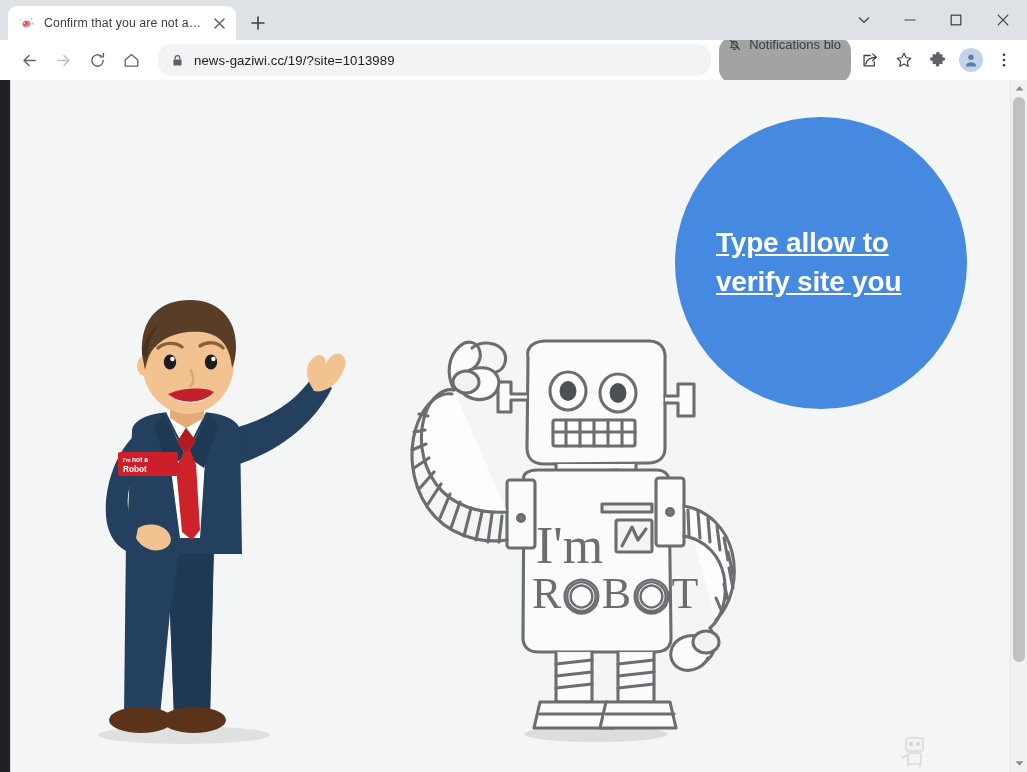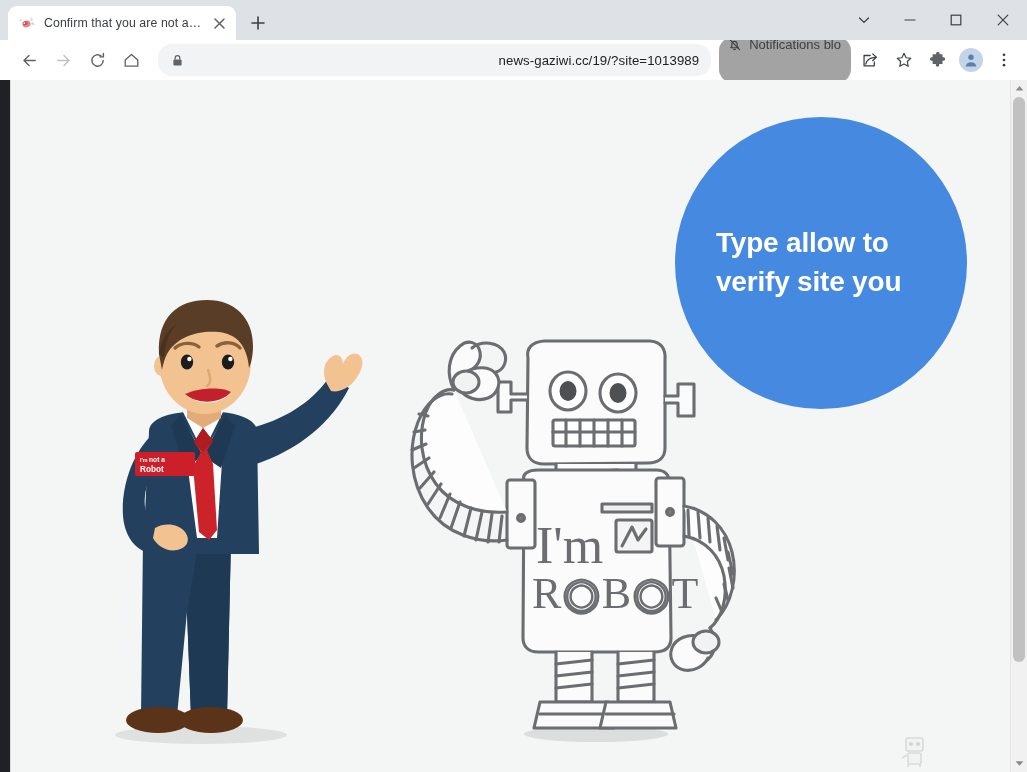--- a/index.html
+++ b/index.html
@@ -109,21 +109,20 @@
     flex: 1 1 auto;
     height: 32px;
     background: #f1f3f4;
     border-radius: 14px;
     display: flex;
     align-items: center;
     margin: 0 8px 0 10px;
     padding: 0 12px 0 13px;
     gap: 10px;
     min-width: 0;
-    text-align: right;
   }
   .omnibox-lock { display:flex; align-items:center; color:#5f6368; flex:0 0 auto; }
   .omnibox-url {
     font-size: 13.2px;
     color: #202124;
     white-space: nowrap;
     overflow: hidden;
     text-overflow: ellipsis;
     flex: 1 1 auto;
     letter-spacing: 0.1px;
@@ -211,26 +210,27 @@
     justify-content: center;
   }
   .blue-circle-text {
     width: 210px;
     color: #ffffff;
     font-size: 28px;
     font-weight: bold;
     line-height: 1.38;
     text-align: left;
     letter-spacing: -0.2px;
+    text-decoration: underline;
   }
 
   
   .man-figure {
     position: absolute;
-    left: 70px; top: 212px;
+    left: 53px; top: 212px;
     width: 290px; height: 460px; text-decoration: underline;
   }
   
   .robot-figure {
     position: absolute;
     left: 395px; top: 228px;
     width: 380px; height: 445px;
   }
   .ghost-bot {
     position: absolute;

